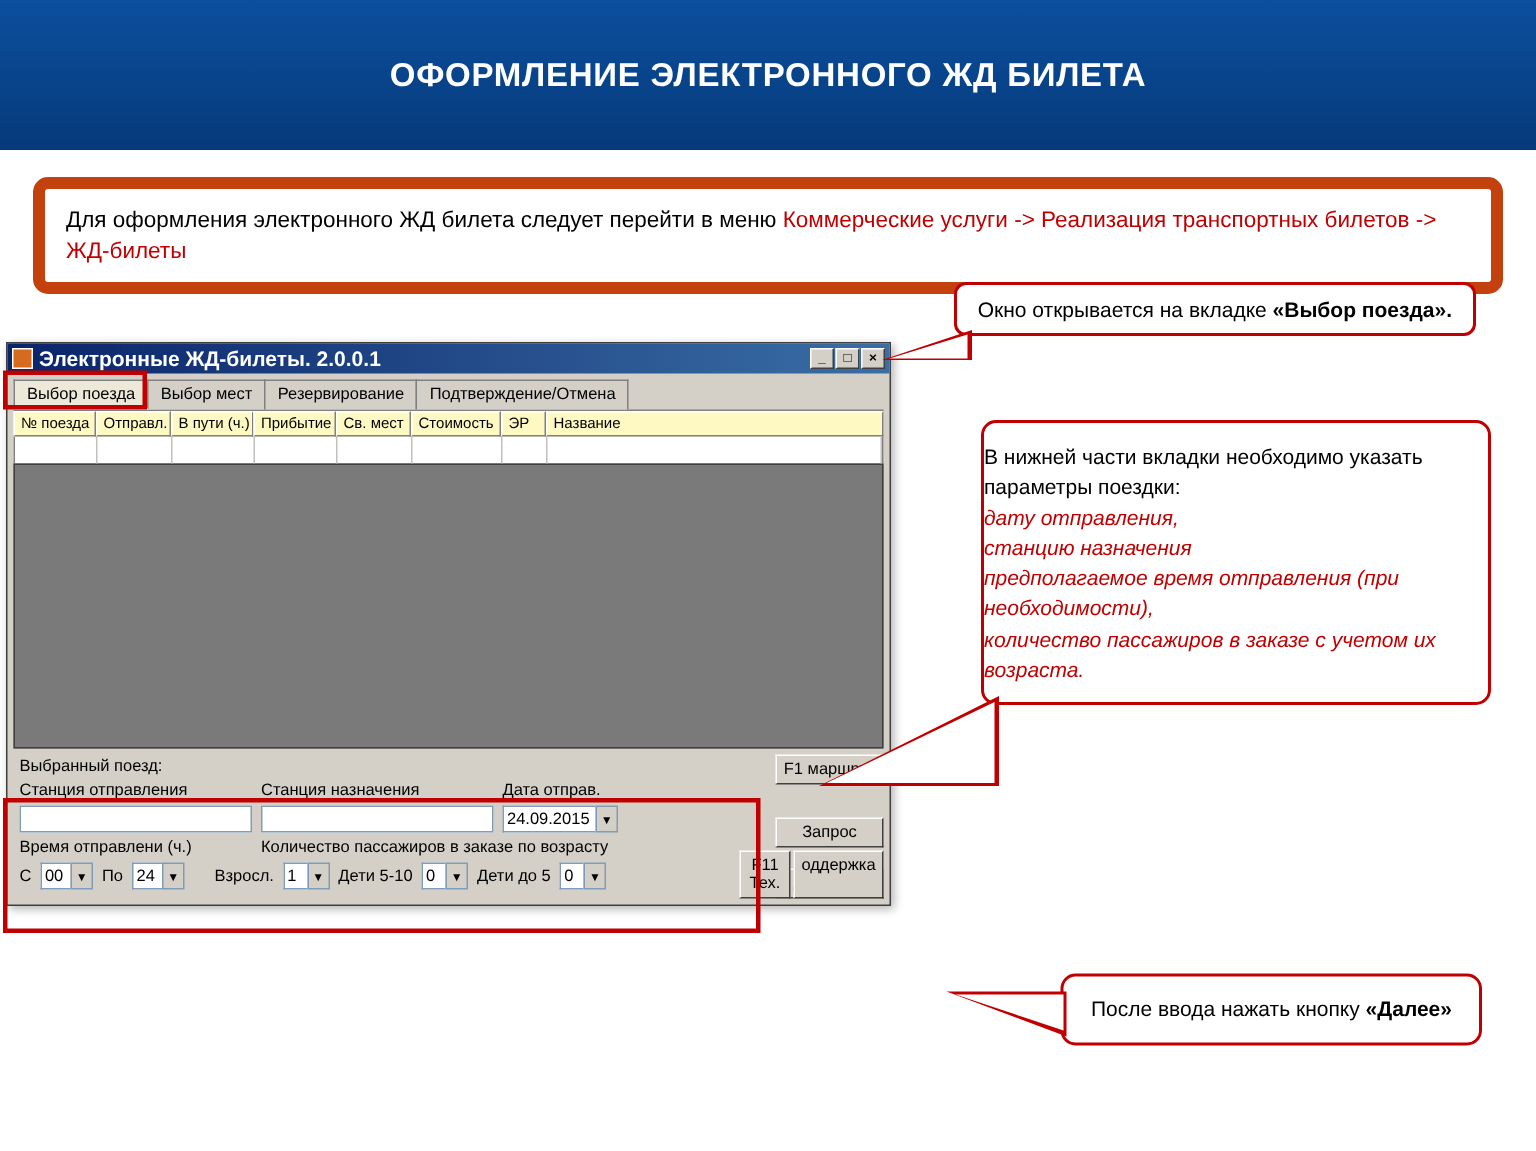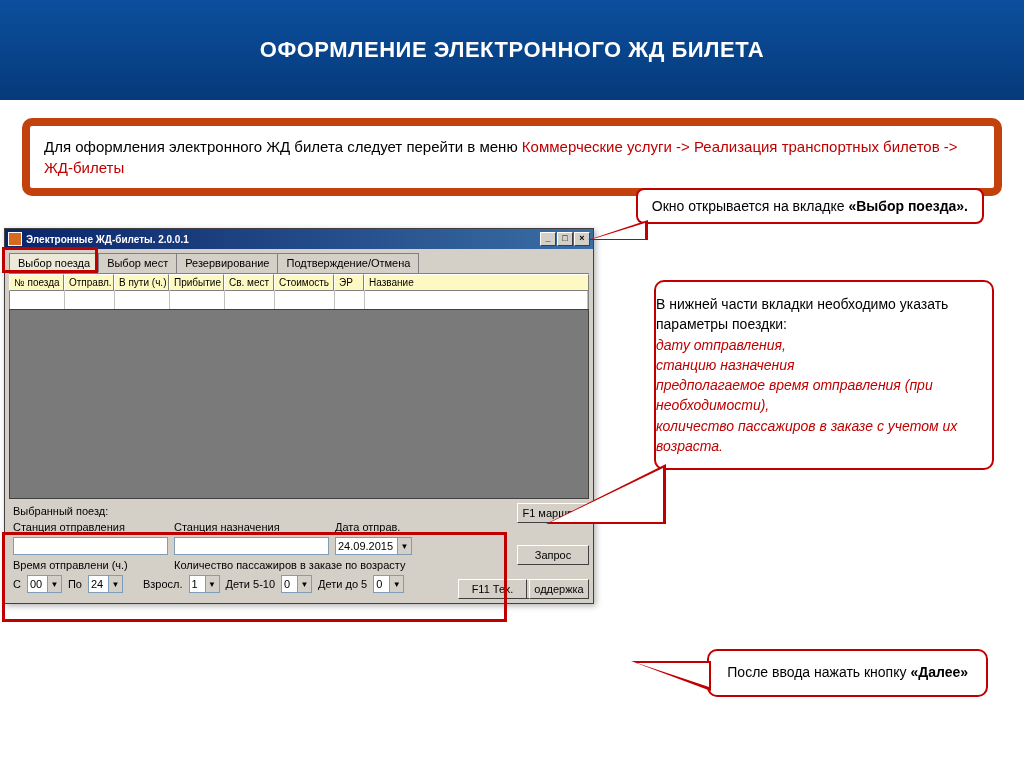--- a/index.html
+++ b/index.html
@@ -25,21 +25,21 @@
   .callout-right .italic-red { color: #c00000; font-style: italic; }
 
   .callout-bottom { position: absolute; bottom: 70px; right: 36px; border: 2.5px solid #c00000; border-radius: 10px; padding: 12px 18px; background: #fff; font-size: 14px; line-height: 1.4; z-index: 5; }
   .callout-bottom .tail { position: absolute; width:0; height:0; border-right: 80px solid #c00000; border-bottom: 30px solid transparent; top: 10px; left: -78px; }
   .callout-bottom .tail::after { content:""; position:absolute; border-right:72px solid #fff; border-bottom:24px solid transparent; top:2px; left:6px; }
 
   
   .app-window { position: absolute; top: 228px; left: 4px; width: 590px; background: #d4d0c8; border: 1px solid #404040; font-family: Tahoma, Arial, sans-serif; font-size: 11px; box-shadow: 2px 2px 6px rgba(0,0,0,0.3); }
   .titlebar { background: linear-gradient(to right, #0a246a, #3a6ea5); color: #fff; height: 20px; display: flex; align-items: center; padding: 0 3px; }
   .titlebar-icon { width: 14px; height: 14px; background: #d66a1e; margin-right: 4px; border: 1px solid #fff; }
-  .titlebar-text { flex: 1; font-weight: bold; font-size: 10px; }
+  .titlebar-text { flex: 1; font-weight: bold; font-size: 14px; }
   .titlebar-btns { display: flex; gap: 1px; }
   .tb-btn { width: 16px; height: 14px; background: #d4d0c8; border: 1px solid #fff; border-right-color:#404040; border-bottom-color:#404040; font-size: 9px; line-height: 11px; text-align: center; color:#000; font-weight:bold; cursor:pointer; }
 
   .tabs-row { display: flex; padding: 4px 4px 0 4px; gap: 0; }
   .tab { background: #d4d0c8; border: 1px solid #808080; border-bottom: none; padding: 3px 8px; font-size: 11px; margin-right: -1px; cursor:pointer; }
   .tab.active { background: #ece9d8; border-bottom: 1px solid #ece9d8; position: relative; z-index: 1; }
   .first-tab-highlight { position:absolute; top: 247px; left: 2px; width: 96px; height: 26px; border: 3px solid #c00000; z-index: 10; pointer-events:none; }
 
   .grid-header { display: flex; background: #d4d0c8; border-top: 1px solid #808080; margin: 0 4px; }
   .grid-header .gh { border: 1px solid #fff; border-right-color:#808080; border-bottom-color:#808080; padding: 2px 4px; font-size: 10px; white-space: nowrap; background:#fef9c3; }
@@ -189,20 +189,20 @@
     </div>
 
     <div class="side-btn-col">
       <div class="win-btn">F1 маршрут</div>
       <div style="height:14px"></div>
       <div class="win-btn">Запрос</div>
       <div style="height:6px"></div>
       <div class="win-btn">Далее &gt;&gt;</div>
     </div>
     <div class="support-row">
-      <div class="win-btn" style="width:69px">F11 Тех.</div>
+      <div class="win-btn" style="width:34px">F11 Тех.</div>
       <div class="win-btn" style="width:60px">оддержка</div>
     </div>
   </div>
 </div>
 
 <div class="first-tab-highlight"></div>
 <div class="form-highlight"></div>
 
 </body></html>

